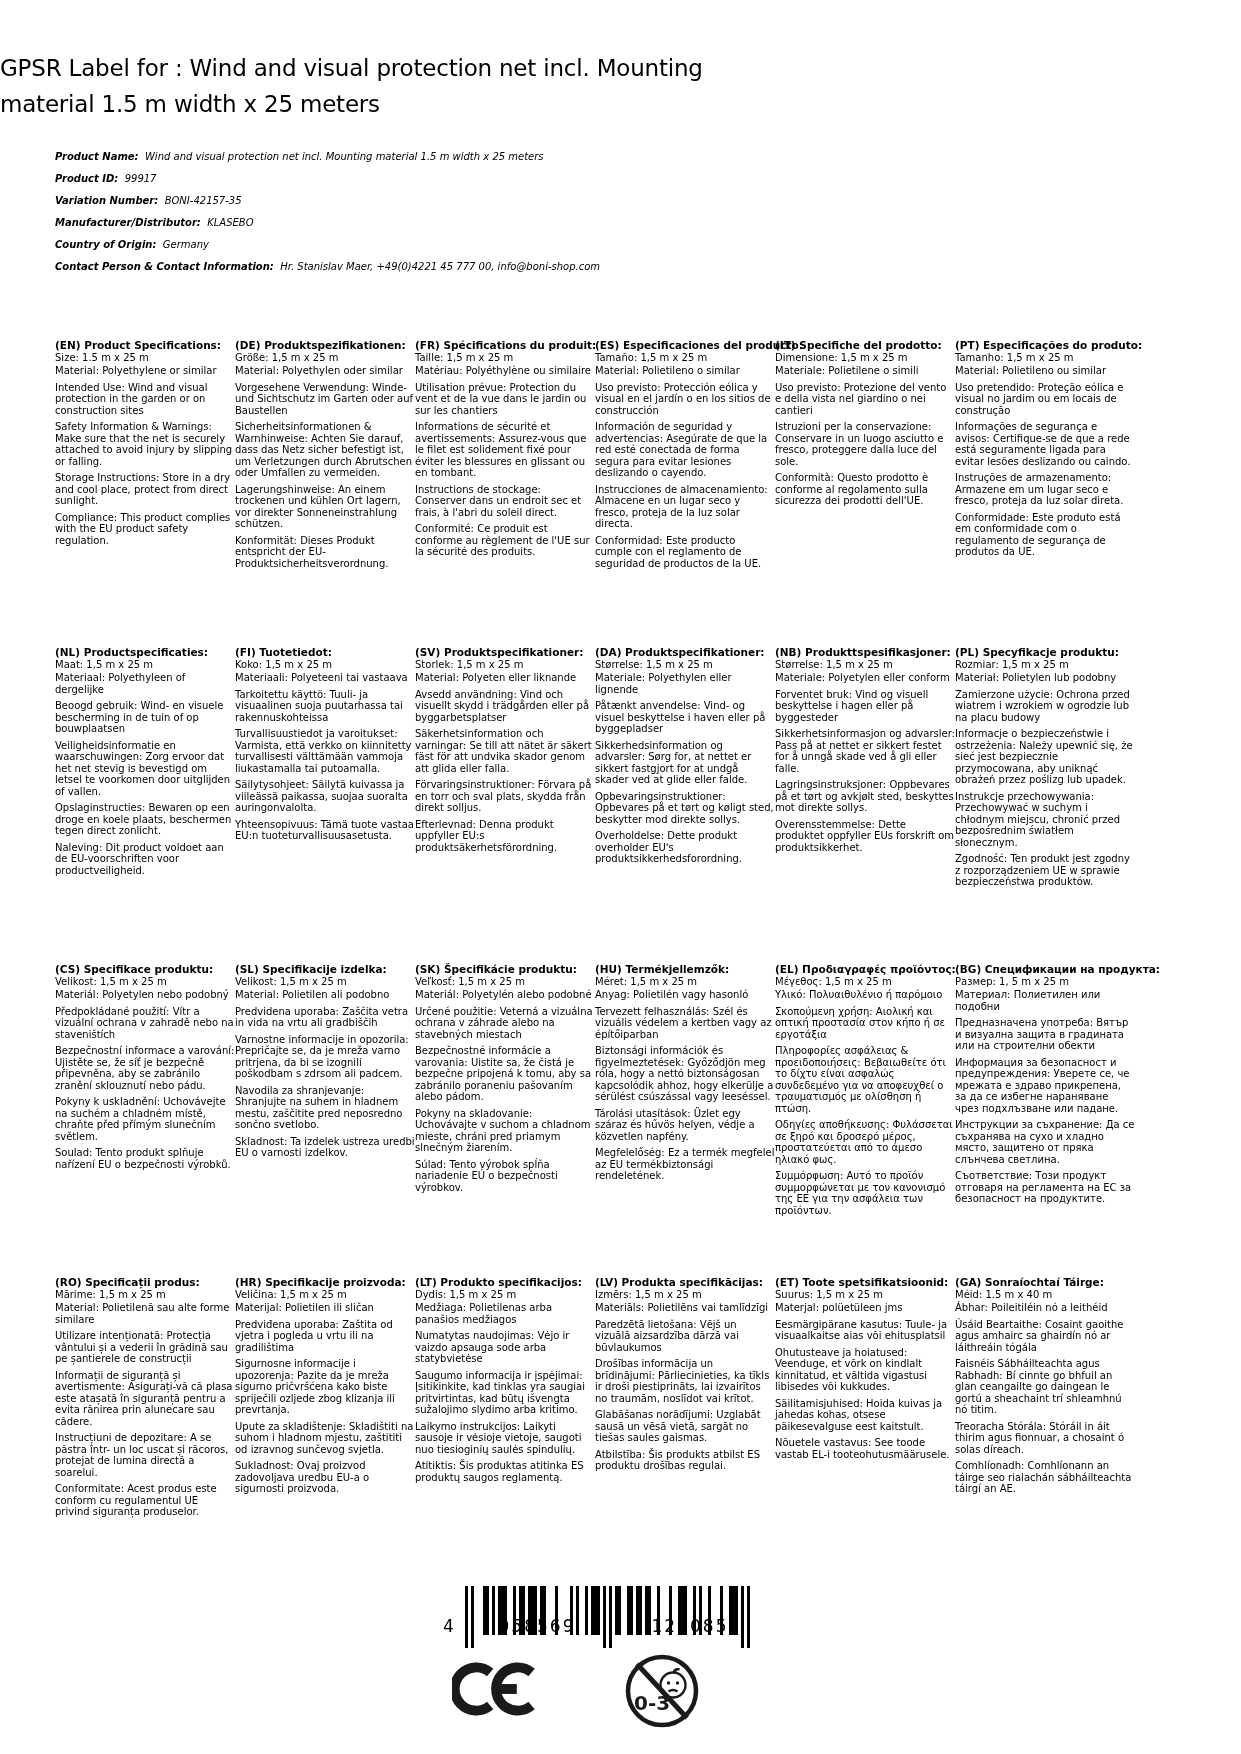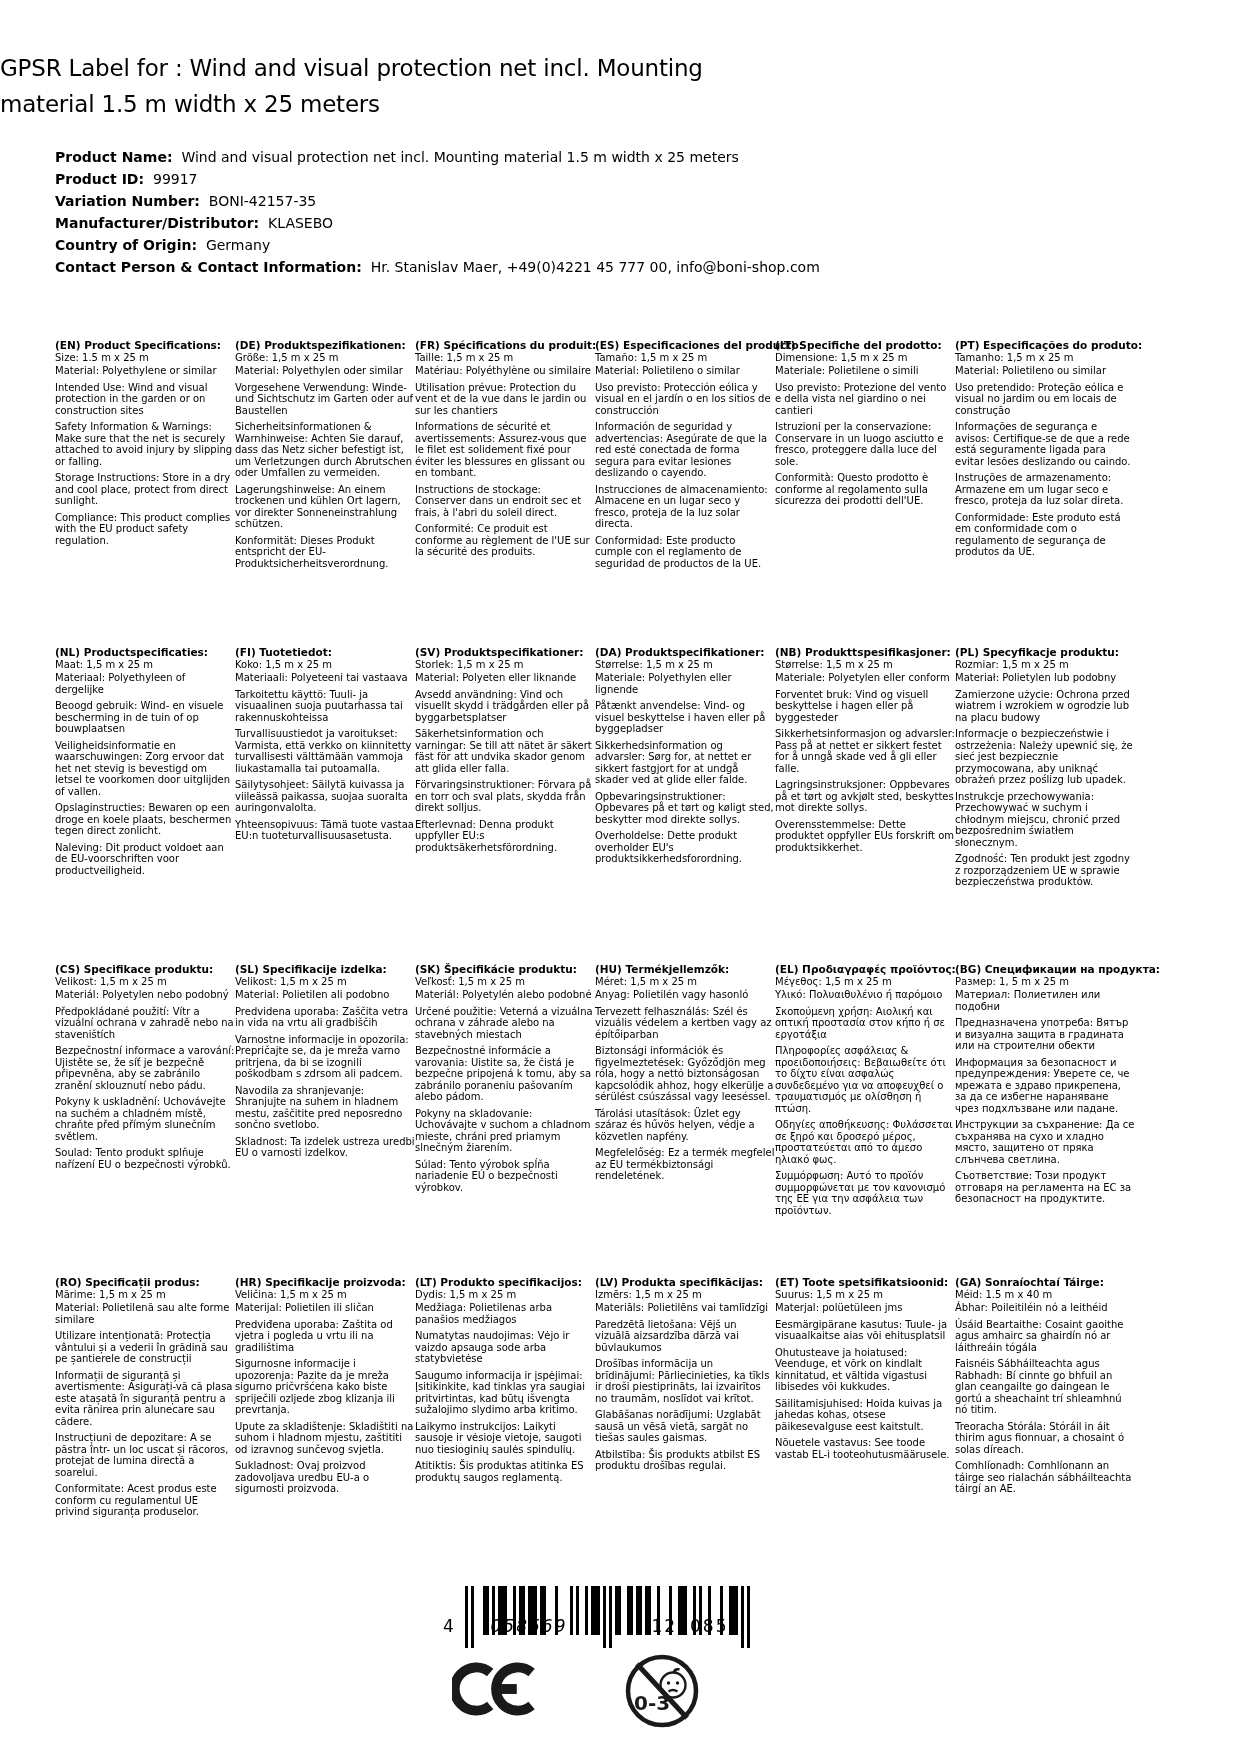--- a/index.html
+++ b/index.html
@@ -17,22 +17,23 @@
     top:50px; left:0; right:0;
     text-align:left;
     font-weight:normal;
     font-size:23px;
     line-height:36px;
     letter-spacing:-0.2px;
   }
   .product-info{
     position:absolute;
     top:146px; left:55px; right:42px;
-    font-size:14px;
+    font-size:10px;
     line-height:22px;
+    font-style:italic;
   }
   .info-row{white-space:nowrap;}
   .info-label{font-weight:bold;}
   .lang-grid{
     position:absolute;
     top:340px; left:55px;
     display:grid;
     grid-template-columns:repeat(6, 180px);
     grid-template-rows:307px 317px 313px auto;
     column-gap:0;
@@ -62,21 +63,21 @@
   .bc-digit-first{
     position:absolute; left:-22px; top:30px;
     font-size:17px;
   }
   .bc-digits{
     position:absolute; top:30px;
     font-size:17px;
     text-align:center;
     letter-spacing:2px;
   }
-  .bc-left{left:9px; width:110px;font-style:italic;}
+  .bc-left{left:17px; width:110px;}
   .bc-right{left:150px; width:150px;}
   .ce-mark{position:absolute; left:452px; top:1660px;}
   .age-warning{position:absolute; left:623px; top:1652px;}
 </style>
 </head>
 <body>
 
 <div class="page">
 
   <div class="title">

